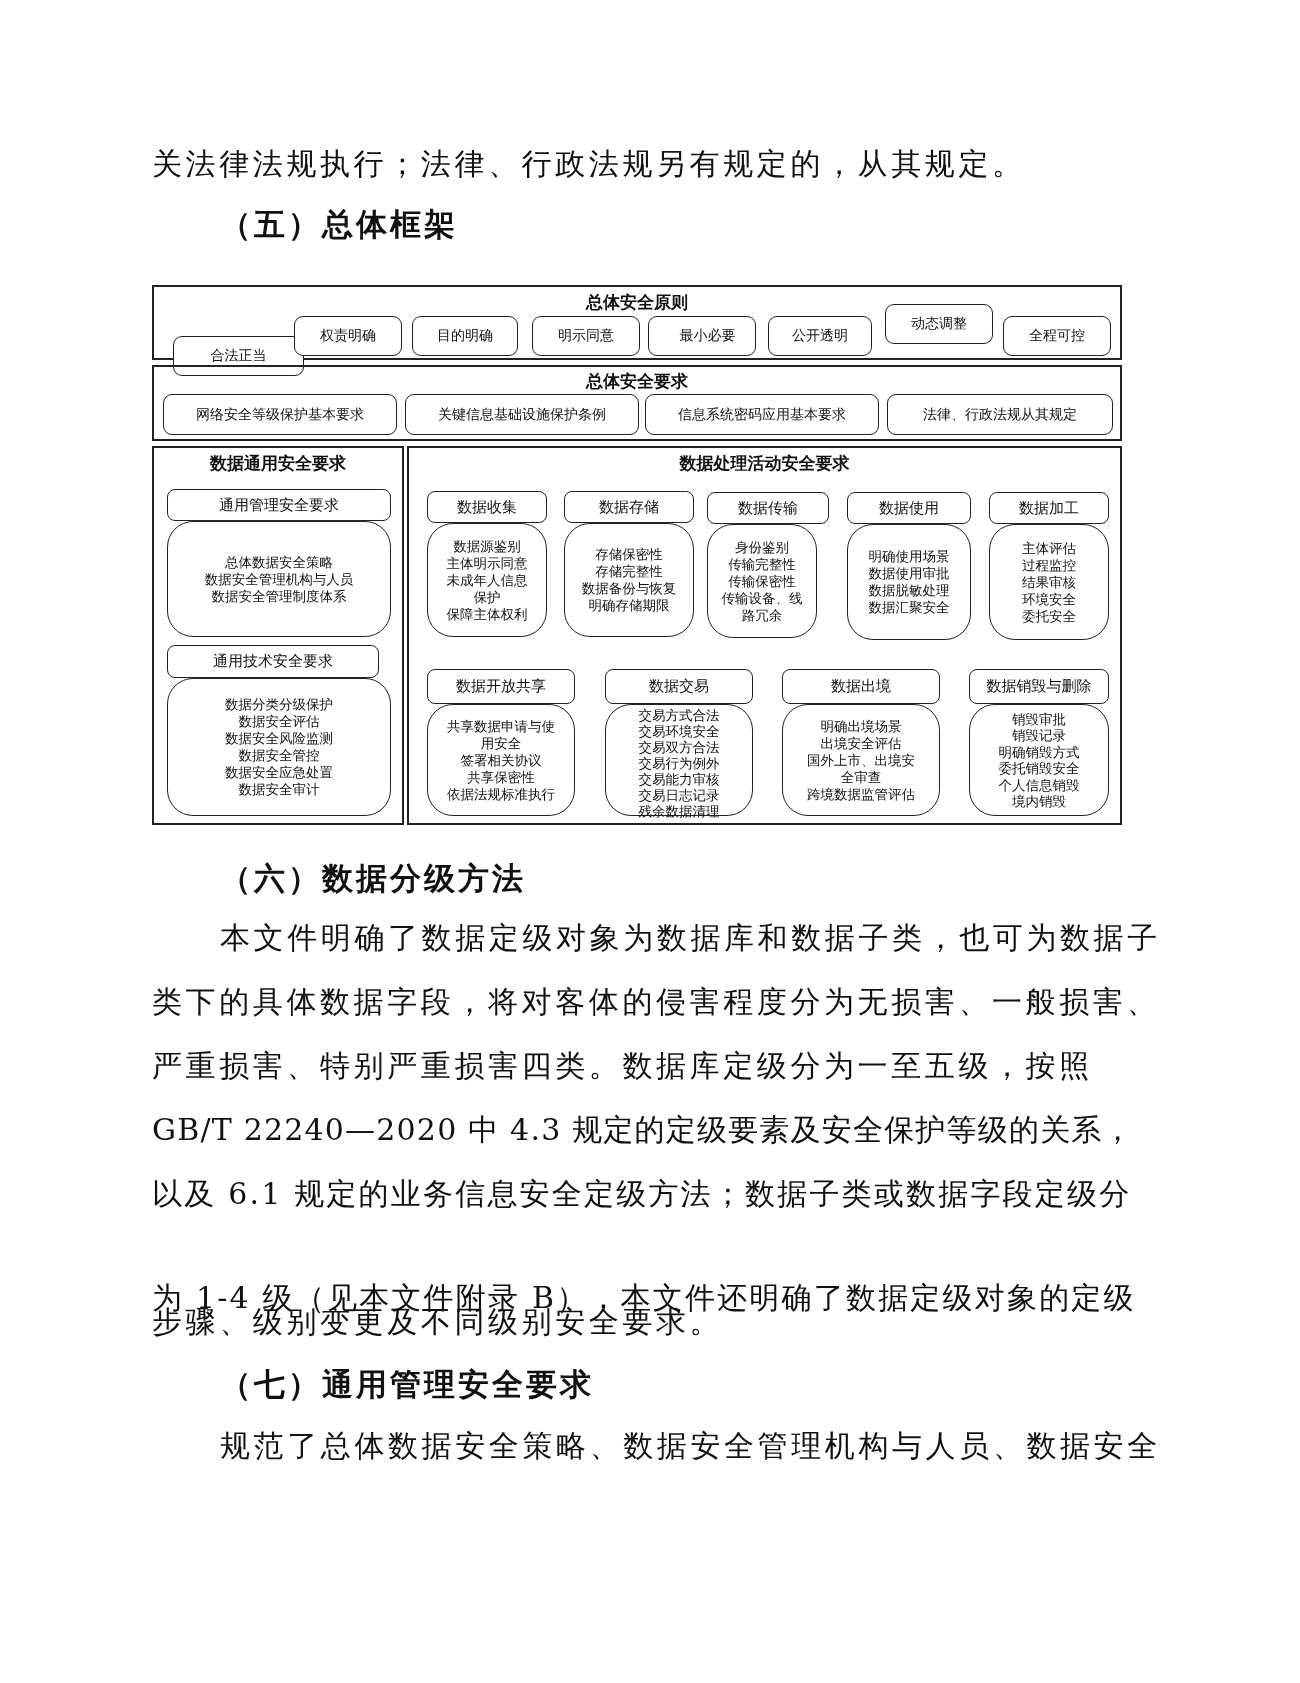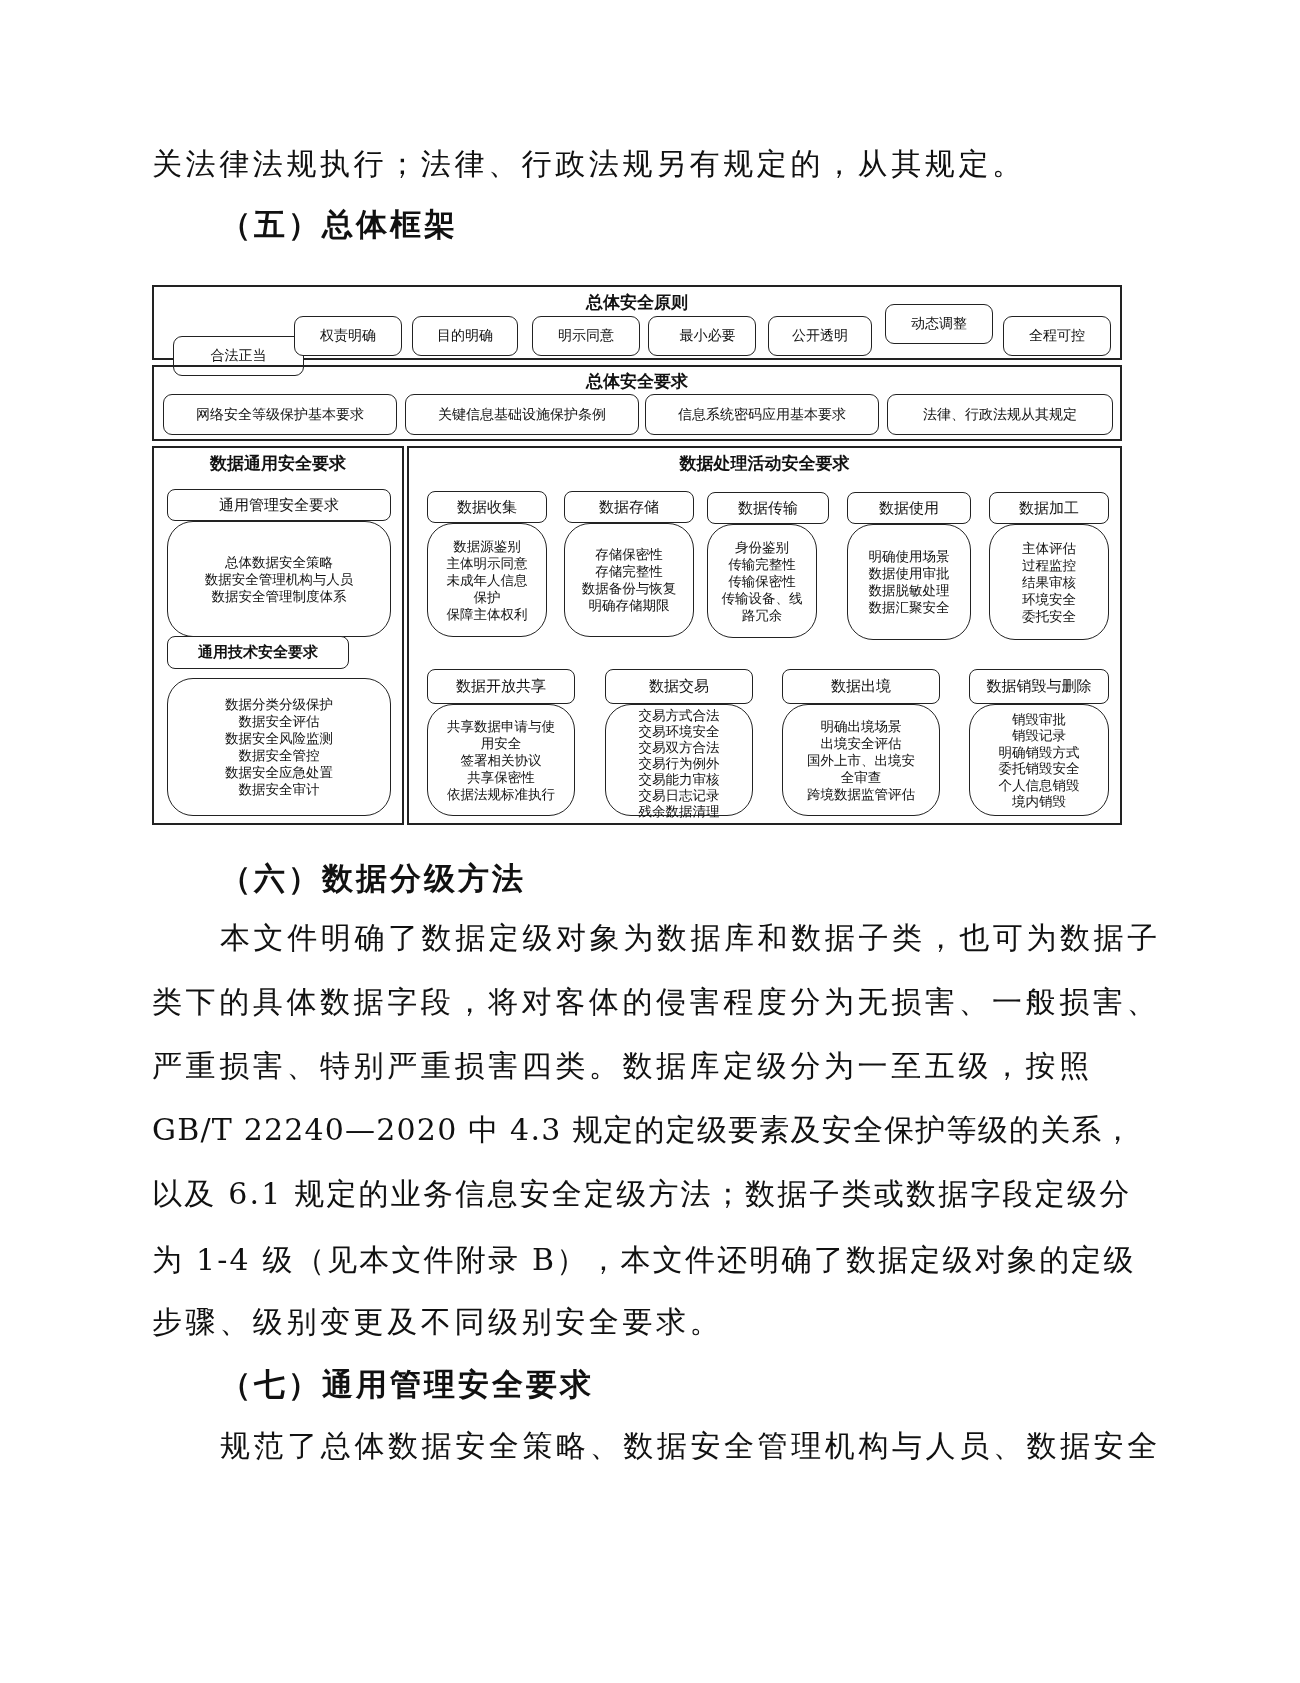--- a/index.html
+++ b/index.html
@@ -55,21 +55,21 @@
   <div class="abs frame" style="left:0; top:161px; width:252px; height:379px;">
     <div class="dtitle" style="top:4px;">数据通用安全要求</div>
 
     <div class="hdr" style="left:13px; top:41px; width:224px; height:32px;">通用管理安全要求</div>
     <div class="body-box" style="left:13px; top:73px; width:224px; height:116px;">
       <span>总体数据安全策略</span>
       <span>数据安全管理机构与人员</span>
       <span>数据安全管理制度体系</span>
     </div>
 
-    <div class="hdr" style="left:13px; top:188px; width:182px; height:33px;font-weight:bold;">通用技术安全要求</div>
+    <div class="hdr" style="left:13px; top:197px; width:212px; height:33px;">通用技术安全要求</div>
     <div class="body-box" style="left:13px; top:230px; width:224px; height:138px;">
       <span>数据分类分级保护</span>
       <span>数据安全评估</span>
       <span>数据安全风险监测</span>
       <span>数据安全管控</span>
       <span>数据安全应急处置</span>
       <span>数据安全审计</span>
     </div>
   </div>
 
@@ -159,17 +159,17 @@
     </div>
   </div>
 </div>
 
 <div class="heading" style="top:858px;">（六）数据分级方法</div>
 <div class="line" style="top:918px; left:220px;">本文件明确了数据定级对象为数据库和数据子类，也可为数据子</div>
 <div class="line" style="top:982px;">类下的具体数据字段，将对客体的侵害程度分为无损害、一般损害、</div>
 <div class="line" style="top:1046px;">严重损害、特别严重损害四类。数据库定级分为一至五级，按照</div>
 <div class="line" style="top:1110px; letter-spacing:1.2px;">GB/T 22240—2020 中 4.3 规定的定级要素及安全保护等级的关系，</div>
 <div class="line" style="top:1174px; letter-spacing:2.2px;">以及 6.1 规定的业务信息安全定级方法；数据子类或数据字段定级分</div>
-<div class="line" style="top:1240px; letter-spacing:2.2px;text-align:center;">为 1-4 级（见本文件附录 B），本文件还明确了数据定级对象的定级</div>
+<div class="line" style="top:1278px; letter-spacing:2.2px;text-align:center;">为 1-4 级（见本文件附录 B），本文件还明确了数据定级对象的定级</div>
 <div class="line" style="top:1302px;">步骤、级别变更及不同级别安全要求。</div>
 
 <div class="heading" style="top:1364px;">（七）通用管理安全要求</div>
 <div class="line" style="top:1426px; left:220px;">规范了总体数据安全策略、数据安全管理机构与人员、数据安全</div>
 
 </body></html>

